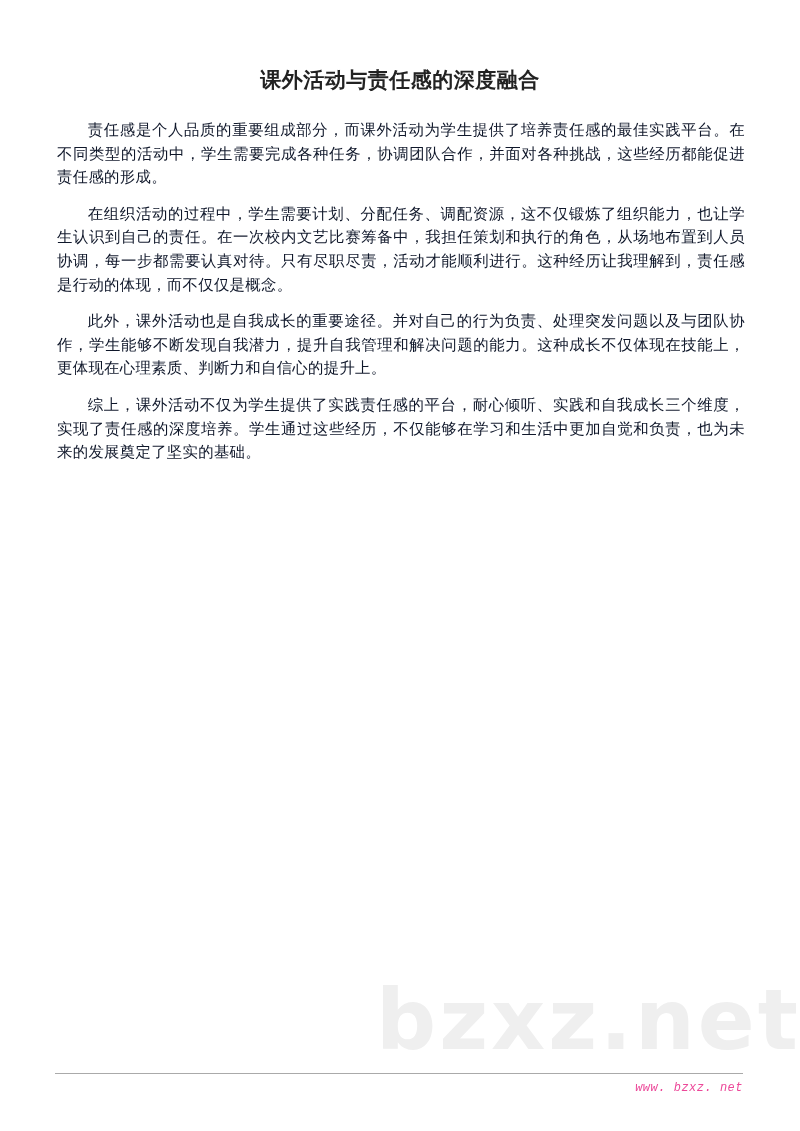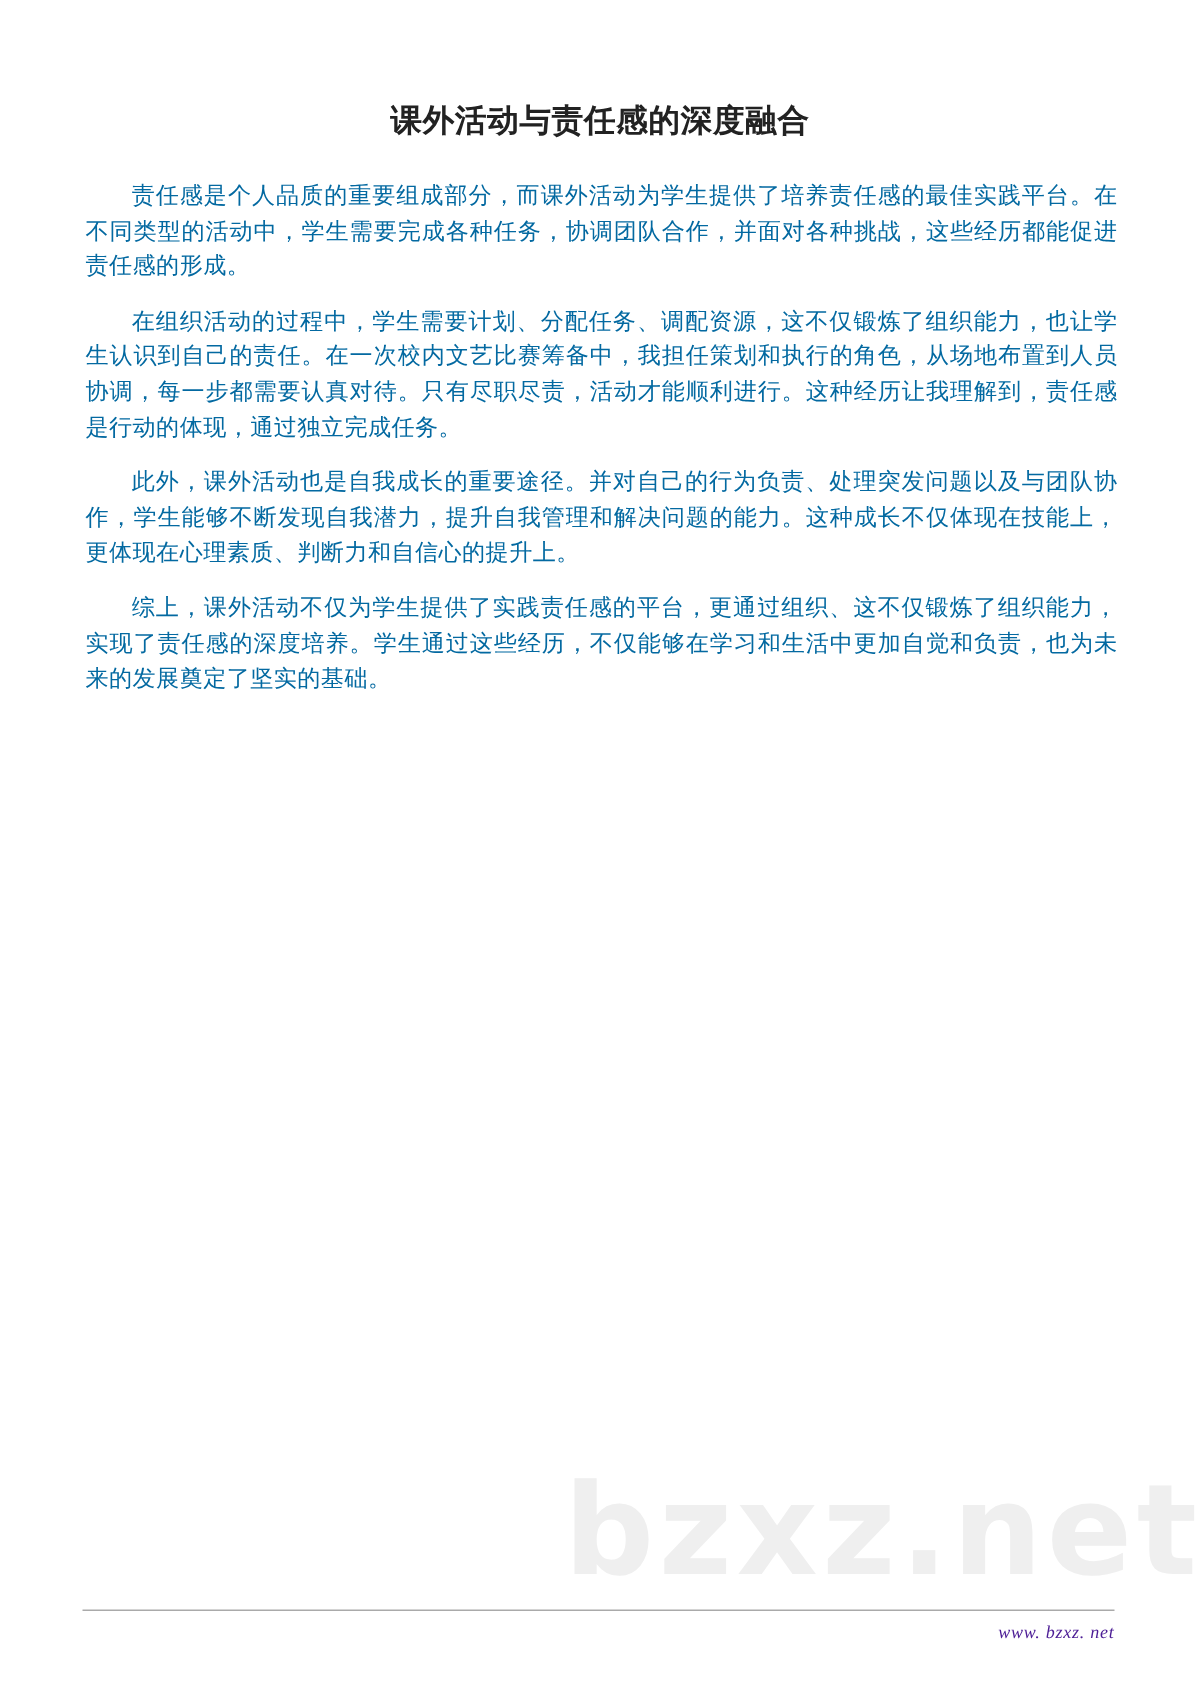--- a/index.html
+++ b/index.html
@@ -33,21 +33,21 @@
       top: 119px;
       left: 57px;
       width: 688px;
     }
     .para {
       margin: 0 0 13px 0;
       font-size: 15.4px;
       line-height: 23.6px;
       text-indent: 2em;
       text-align: justify;
-      color: #0369a1;
+      color: #0f172a;
       letter-spacing: 0.3px;
     }
     .watermark {
       position: absolute;
       left: 376px;
       top: 978px;
       font-family: "DejaVu Sans", "Liberation Sans", sans-serif;
       font-weight: bold;
       font-size: 84px;
       letter-spacing: 3px;
@@ -59,35 +59,35 @@
       left: 55px;
       top: 1073px;
       width: 688px;
       height: 0;
       border-top: 1.5px solid #aaaaaa;
     }
     .footer-url {
       position: absolute;
       right: 57px;
       top: 1081px;
-      font-family: Liberation Serif, serif;
+      font-family: Liberation Mono, monospace;
       font-style: italic;
       font-size: 12px;
-      color: #4c1d95;
+      color: #ec4899;
       letter-spacing: 0.5px;
     }
   </style>
 </head>
 <body>
 
 <h1 class="page-title">课外活动与责任感的深度融合</h1>
 
 <div class="content">
   <p class="para">责任感是个人品质的重要组成部分，而课外活动为学生提供了培养责任感的最佳实践平台。在不同类型的活动中，学生需要完成各种任务，协调团队合作，并面对各种挑战，这些经历都能促进责任感的形成。</p>
-  <p class="para">在组织活动的过程中，学生需要计划、分配任务、调配资源，这不仅锻炼了组织能力，也让学生认识到自己的责任。在一次校内文艺比赛筹备中，我担任策划和执行的角色，从场地布置到人员协调，每一步都需要认真对待。只有尽职尽责，活动才能顺利进行。这种经历让我理解到，责任感是行动的体现，通过独立完成任务。</p>
+  <p class="para">在组织活动的过程中，学生需要计划、分配任务、调配资源，这不仅锻炼了组织能力，也让学生认识到自己的责任。在一次校内文艺比赛筹备中，我担任策划和执行的角色，从场地布置到人员协调，每一步都需要认真对待。只有尽职尽责，活动才能顺利进行。这种经历让我理解到，责任感是行动的体现，而不仅仅是概念。</p>
   <p class="para">此外，课外活动也是自我成长的重要途径。并对自己的行为负责、处理突发问题以及与团队协作，学生能够不断发现自我潜力，提升自我管理和解决问题的能力。这种成长不仅体现在技能上，更体现在心理素质、判断力和自信心的提升上。</p>
-  <p class="para">综上，课外活动不仅为学生提供了实践责任感的平台，更通过组织、这不仅锻炼了组织能力，实现了责任感的深度培养。学生通过这些经历，不仅能够在学习和生活中更加自觉和负责，也为未来的发展奠定了坚实的基础。</p>
+  <p class="para">综上，课外活动不仅为学生提供了实践责任感的平台，耐心倾听、实践和自我成长三个维度，实现了责任感的深度培养。学生通过这些经历，不仅能够在学习和生活中更加自觉和负责，也为未来的发展奠定了坚实的基础。</p>
 </div>
 
 <div class="watermark">bzxz.net</div>
 
 <div class="footer-rule"></div>
 <div class="footer-url">www. bzxz. net</div>
 
 </body></html>

